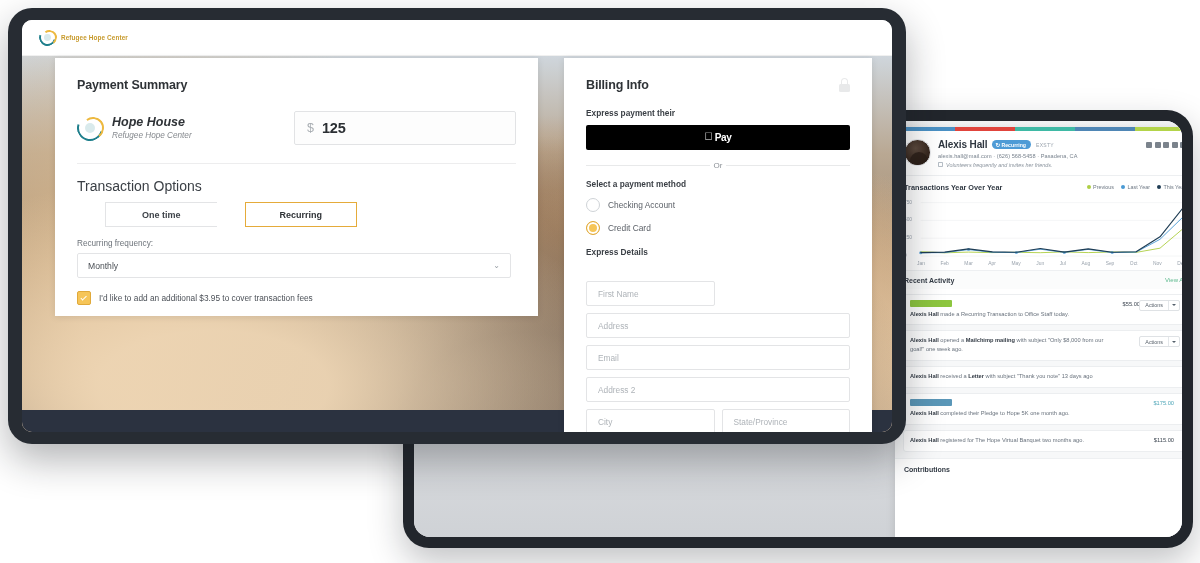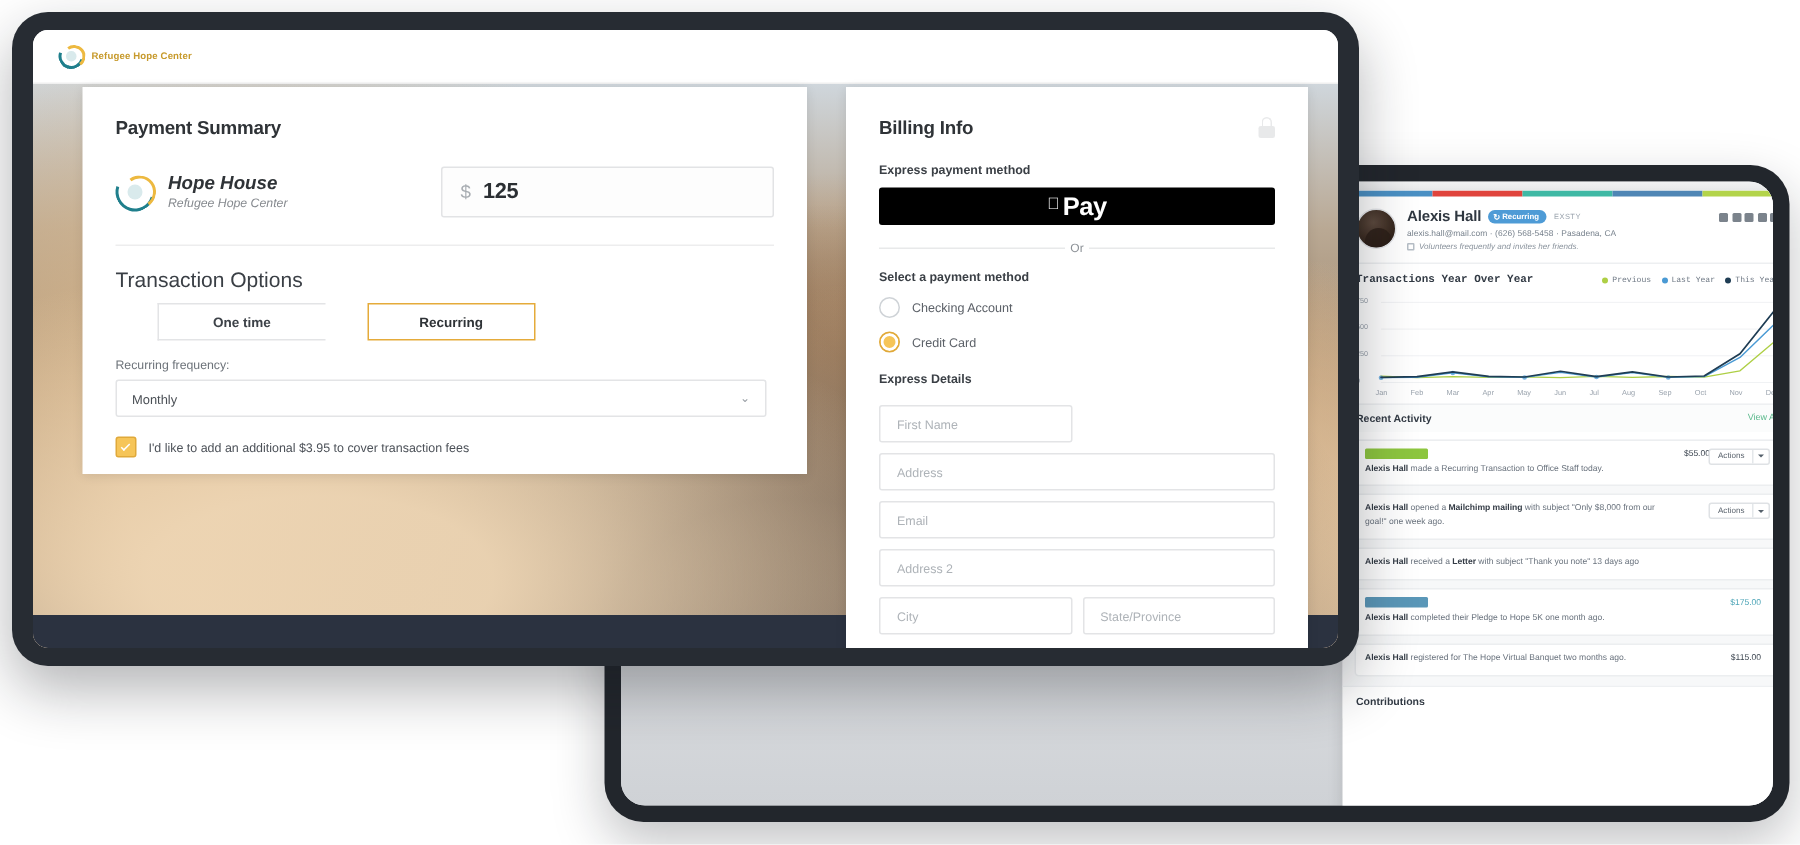--- a/index.html
+++ b/index.html
@@ -68,21 +68,21 @@
   }
   .crm-exsty { font-size:5px; color:#9aa3ad; letter-spacing:.3px; }
   .crm-contact { font-size:5.6px; color:#78828d; margin-top:3px; letter-spacing:.05px;}
   .crm-note { font-size:5.4px; color:#8b949e; font-style: italic; margin-top:2.5px; display:flex; gap:3px; align-items:flex-start;}
   .note-ico { width:5px; height:5px; border:.6px solid #b6bec6; border-radius:.8px; flex:0 0 auto; margin-top:.5px;}
   .crm-social { margin-left:auto; display:flex; gap:2.5px; padding-top:3px;}
   .crm-social i { width:6px; height:6px; background:#7b838c; border-radius:1px; display:block;}
 
   
   .crm-chart { padding: 7px 9px 4px 9px; }
-  .crm-chart-head { display:flex; align-items:center; justify-content:space-between;font-family:Liberation Mono, monospace;}
+  .crm-chart-head { display:flex; align-items:center; justify-content:space-between;}
   .crm-chart-title { font-size:7.3px; font-weight:700; color:#323a44;}
   .crm-legend { display:flex; gap:7px; align-items:center;}
   .crm-legend span { display:flex; align-items:center; gap:2.5px; font-size:5.4px; color:#6e7884;}
   .dot { width:4px; height:4px; border-radius:50%; display:block;}
   .chart-wrap { position:relative; height: 64px; margin-top: 4px; }
   .chart-wrap svg { display:block; width:100%; height:100%; }
   .ylab { position:absolute; left:0; font-size:4.8px; color:#9aa3ad;}
   .xaxis { display:flex; justify-content:space-between; padding-left:13px; margin-top:1px;}
   .xaxis span { font-size:4.9px; color:#9aa3ad;}
 
@@ -220,29 +220,29 @@
   .lock { width:11px; height:14px; position:relative; opacity:.5;}
   .lock-body { position:absolute; bottom:0; left:0; width:11px; height:8.5px; background:#d2d4d6; border-radius:1.5px;}
   .lock-sh { position:absolute; top:0; left:2.4px; width:6.2px; height:6.5px;
              border:1.7px solid #d2d4d6; border-bottom:none; border-radius:4px 4px 0 0;}
   .bl-lbl { font-size:8.3px; font-weight:700; color:#3a3f45; margin-top:16px;}
   .apple-pay {
     margin-top:7px; height:25px; background:#000; border-radius:2px;
     display:flex; align-items:center; justify-content:center; gap:2px;
   }
   .ap-apple { color:#fff; font-size:11px; line-height:1; margin-top:-2px;}
-  .ap-text { color:#fff; font-size:17px; font-weight:700; letter-spacing:-.3px;}
+  .ap-text { color:#fff; font-size:10px; font-weight:700; letter-spacing:-.3px;}
   .or-row { display:flex; align-items:center; gap:4px; margin-top:11px;}
   .or-line { flex:1 1 0; height:1px; background:#e8e9ea;}
   .or-word { font-size:8px; color:#8c9197;}
   .radio-row { display:flex; align-items:center; gap:8px; margin-top:9px;}
   .rd { width:14px; height:14px; border-radius:50%; border:1.5px solid #cfd3d7; background:#fff; flex:0 0 auto;}
   .rd.on { border-color:#e0a93a; background:#f6c558; box-shadow: inset 0 0 0 2px #fff, inset 0 0 0 5px #f6c558;}
   .rd-lbl { font-size:8.4px; color:#5c6168;}
-  .fields { margin-top:13px; display:flex; flex-wrap:wrap; gap:7px;}
+  .fields { margin-top:24px; display:flex; flex-wrap:wrap; gap:7px;}
   .fld {
     height:25px; border:1px solid #e3e4e6; border-radius:2px; background:#fff;
     display:flex; align-items:center; padding-left:11px; font-size:8.3px; color:#aeb3b8;
     width: 100%;
   }
   .fld.half { width: calc(50% - 3.5px); }
 
   
   .mark-ring { position:absolute; inset:0; border-radius:50%;
     border: 2.2px solid #1f7f8c; border-right-color: transparent; border-top-color:transparent;
@@ -466,21 +466,21 @@
 
       <div class="bill-card">
         <div class="bill-head">
           <div class="sec-title">Billing Info</div>
           <span class="lock">
             <span class="lock-sh"></span>
               <span class="lock-body"></span>
           </span>
         </div>
 
-        <div class="bl-lbl">Express payment method</div>
+        <div class="bl-lbl">Express payment their</div>
         <div class="apple-pay">
           <span class="ap-apple"></span>
           <span class="ap-text">Pay</span>
         </div>
 
         <div class="or-row">
           <span class="or-line"></span>
           <span class="or-word">Or</span>
           <span class="or-line"></span>
         </div>

